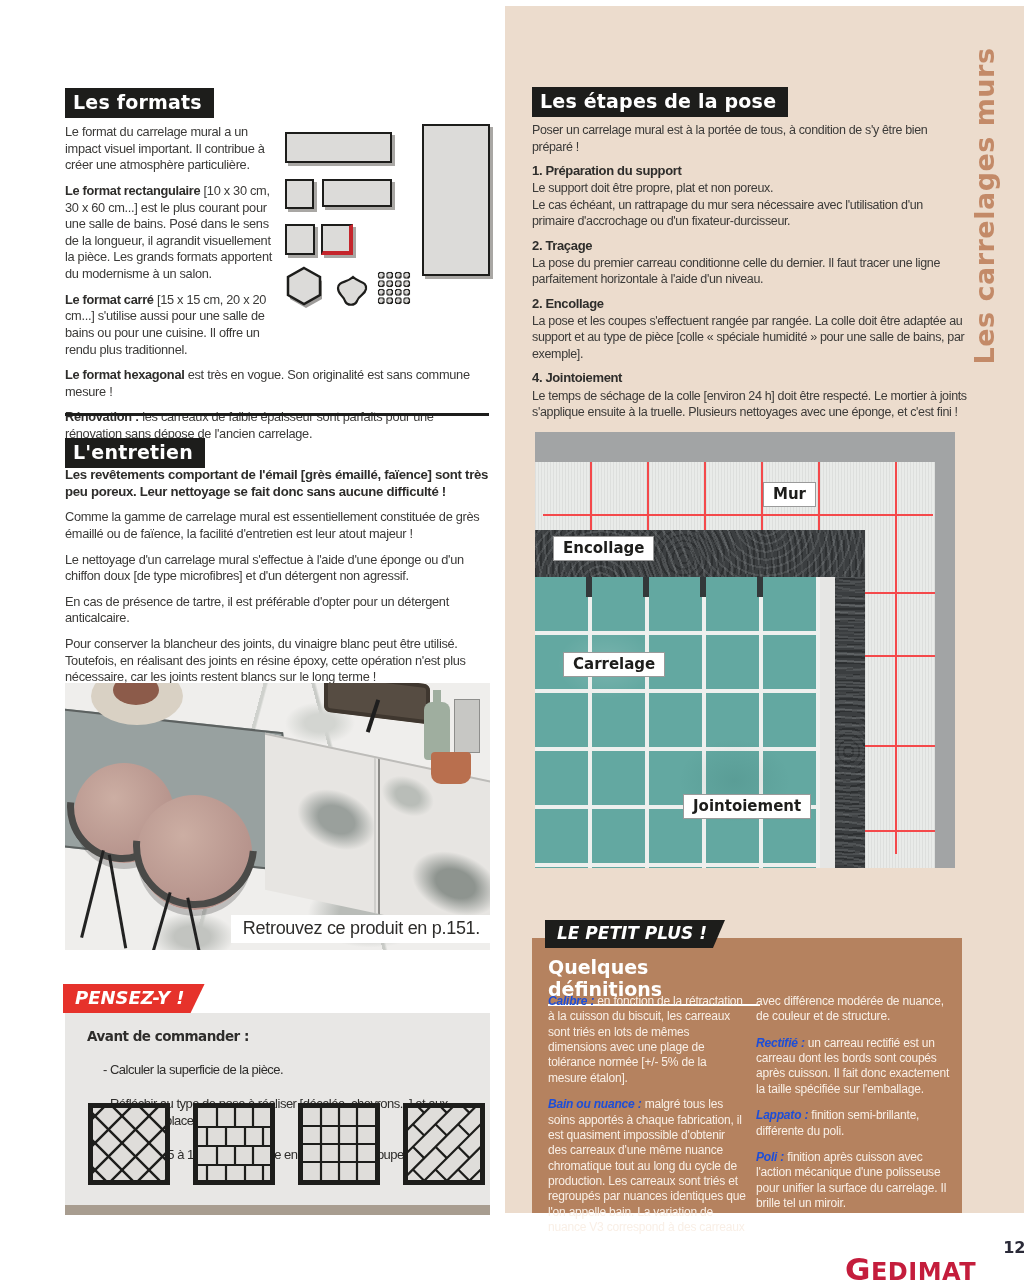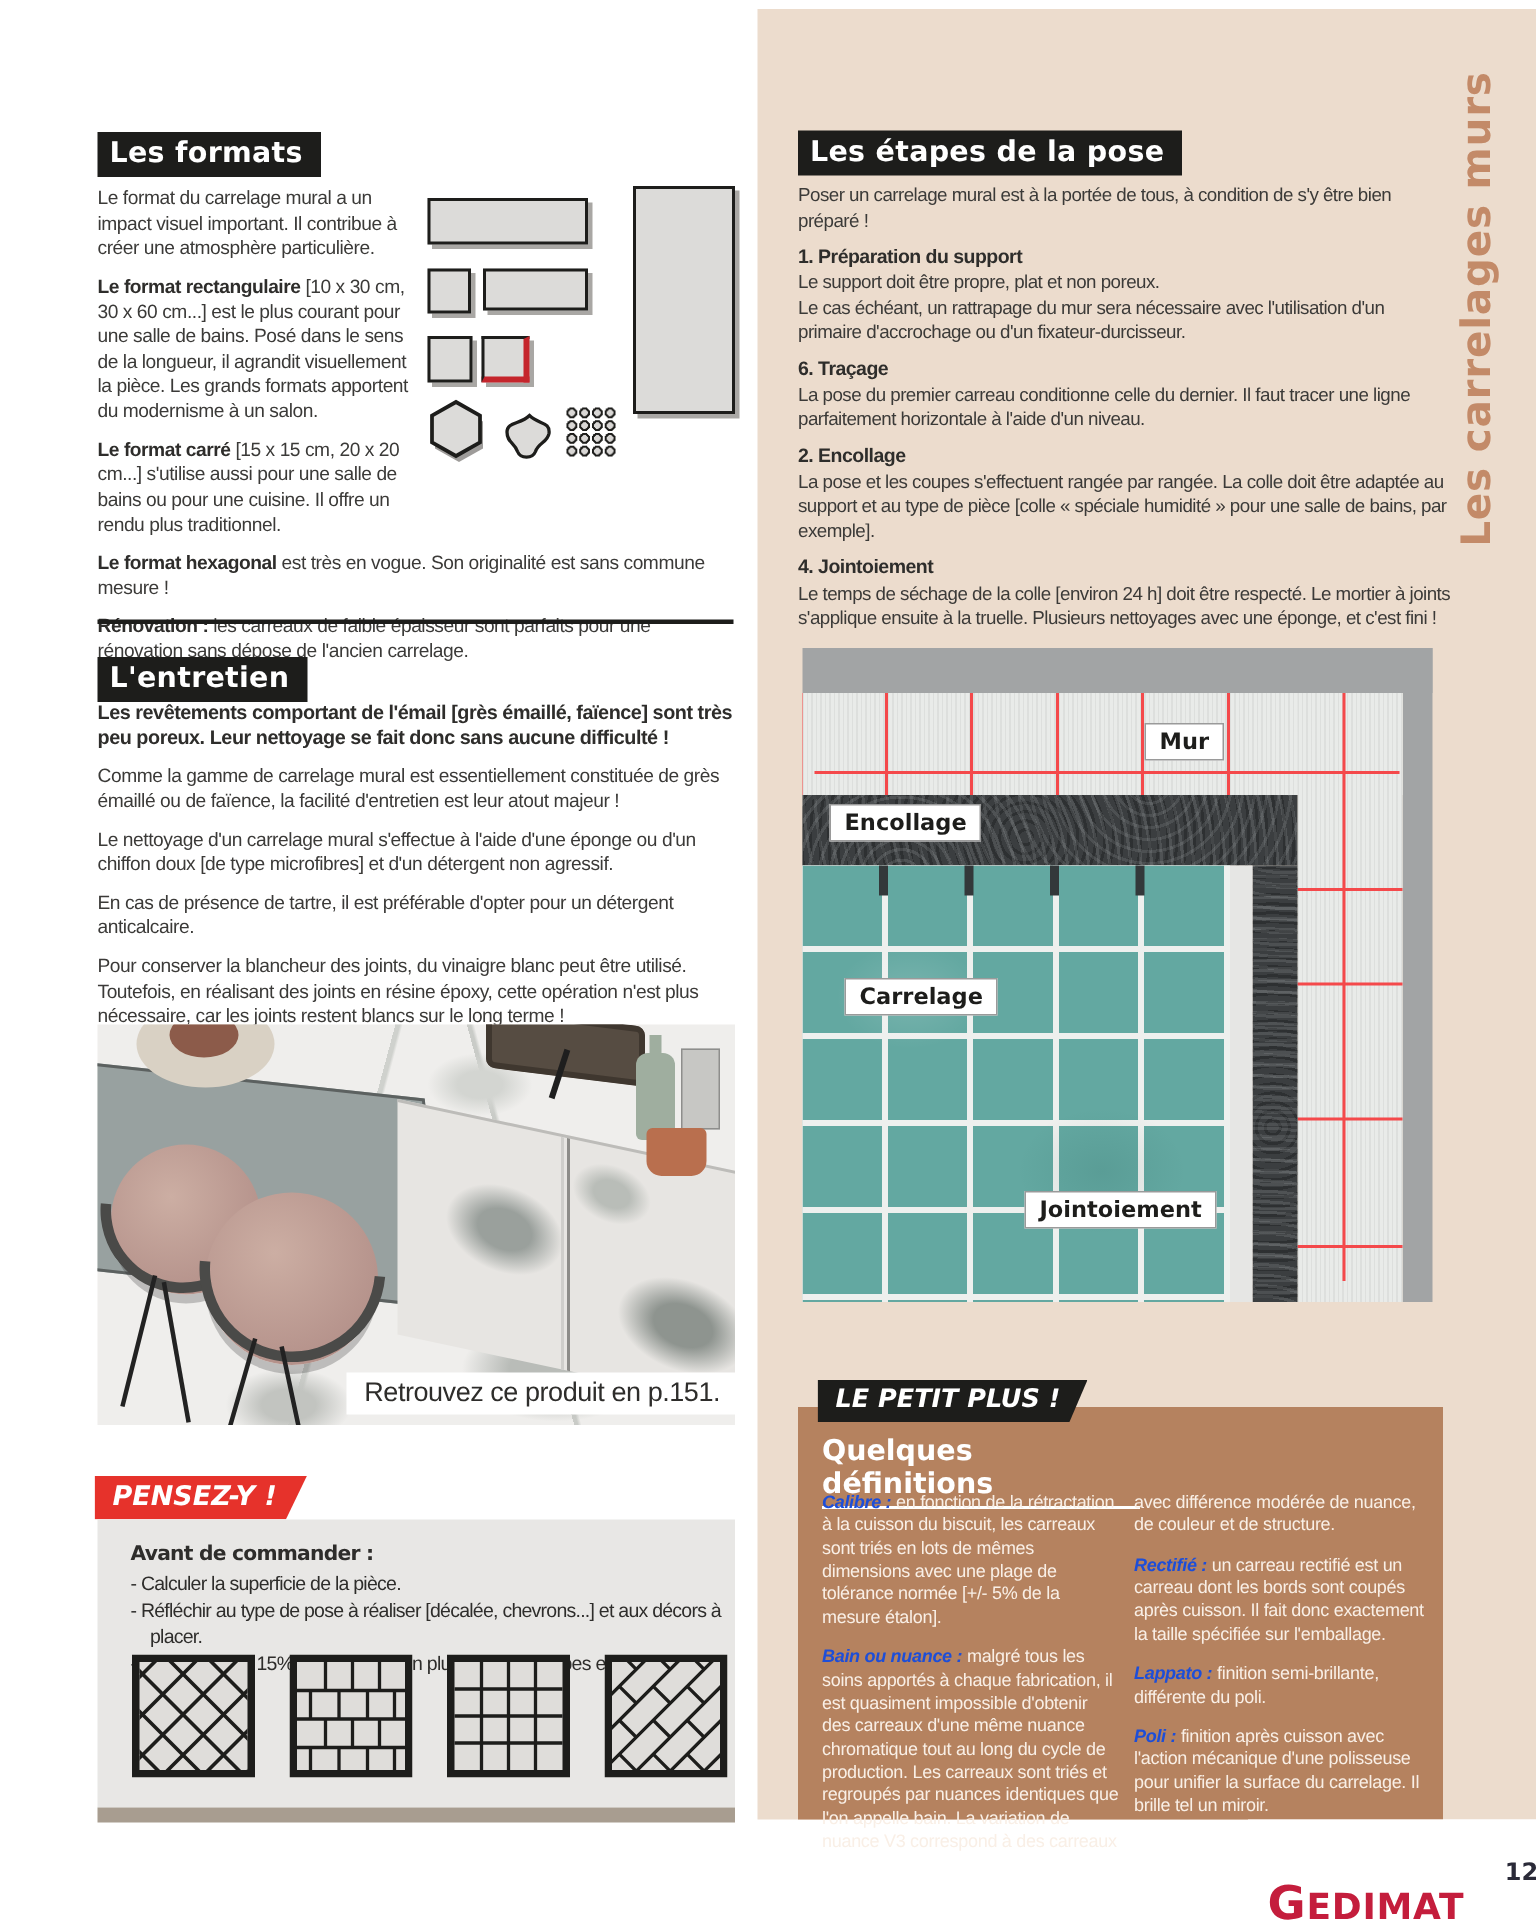--- a/index.html
+++ b/index.html
@@ -57,21 +57,21 @@
   .ph-pot{position:absolute;left:86%;top:26%;width:40px;height:32px;background:#b96f4e;border-radius:4px 4px 10px 10px;}
   #photo-caption{position:absolute;right:0;bottom:7px;background:#fff;padding:3px 10px 4px 12px;
                  font-size:18px;letter-spacing:-.3px;color:#2e2d2b;}
   
   #pensez-banner{position:absolute;left:63px;top:984px;background:#e6322b;color:#fff;
                  font-family:"DejaVu Sans",sans-serif;font-weight:800;font-style:italic;font-size:18px;
                  padding:3px 20px 5px 12px;clip-path:polygon(0 0,100% 0,calc(100% - 14px) 100%,0 100%);}
   #pensez-box{position:absolute;left:65px;top:1013px;width:425px;height:192px;background:#e8e7e5;}
   #pensez-inner{padding:14px 6px 0 22px;font-size:13px;letter-spacing:-.5px;line-height:1.35;color:#2e2d2b;}
   #pensez-inner .pz-head{font-weight:800;margin:0 0 2px 0;font-family:"DejaVu Sans",sans-serif;font-size:13.5px;}
-  #pensez-inner p{margin:0;padding-left:13px;text-indent:-13px;}
+  #pensez-inner p{margin:16px;padding-left:13px;text-indent:-13px;}
   #patterns{position:absolute;left:23px;top:90px;display:flex;gap:23px;}
   #pensez-strip{position:absolute;left:65px;top:1205px;width:425px;height:10px;background:#a89d90;}
   
   #beige-panel{position:absolute;left:505px;top:6px;width:519px;height:1207px;background:#ecdccd;}
   #side-tab{position:absolute;left:812px;top:188px;width:350px;height:36px;transform:rotate(-90deg);
             font-family:"DejaVu Sans",sans-serif;font-weight:800;font-size:27px;color:#c38a68;
             text-align:center;letter-spacing:.5px;}
   #pose-header{position:absolute;left:532px;top:87px;}
   #pose-body{position:absolute;left:532px;top:122px;width:436px;font-size:12.5px;line-height:1.32;letter-spacing:-.35px;}
   #pose-body .step-title{font-weight:800;font-size:13px;color:#2e2d2b;margin:7px 0 1px 0;}
@@ -262,21 +262,21 @@
     </div>
   </div>
   <div id="pensez-strip"></div>
 
   <div id="pose-header" class="hdr-black">Les étapes de la pose</div>
   <div id="pose-body">
     <p class="intro">Poser un carrelage mural est à la portée de tous, à condition de s'y être bien préparé !</p>
     <p class="step-title">1. Préparation du support</p>
     <div>Le support doit être propre, plat et non poreux.</div>
     <div>Le cas échéant, un rattrapage du mur sera nécessaire avec l'utilisation d'un primaire d'accrochage ou d'un fixateur-durcisseur.</div>
-    <p class="step-title">6. Traçage</p>
+    <p class="step-title">2. Traçage</p>
     <div>La pose du premier carreau conditionne celle du dernier. Il faut tracer une ligne parfaitement horizontale à l'aide d'un niveau.</div>
     <p class="step-title">2. Encollage</p>
     <div>La pose et les coupes s'effectuent rangée par rangée. La colle doit être adaptée au support et au type de pièce [colle « spéciale humidité » pour une salle de bains, par exemple].</div>
     <p class="step-title">4. Jointoiement</p>
     <div>Le temps de séchage de la colle [environ 24 h] doit être respecté. Le mortier à joints s'applique ensuite à la truelle. Plusieurs nettoyages avec une éponge, et c'est fini !</div>
   </div>
 
   <div id="diagram">
     <div class="dg dg-gray-top"></div>
     <div class="dg dg-gray-right"></div>

